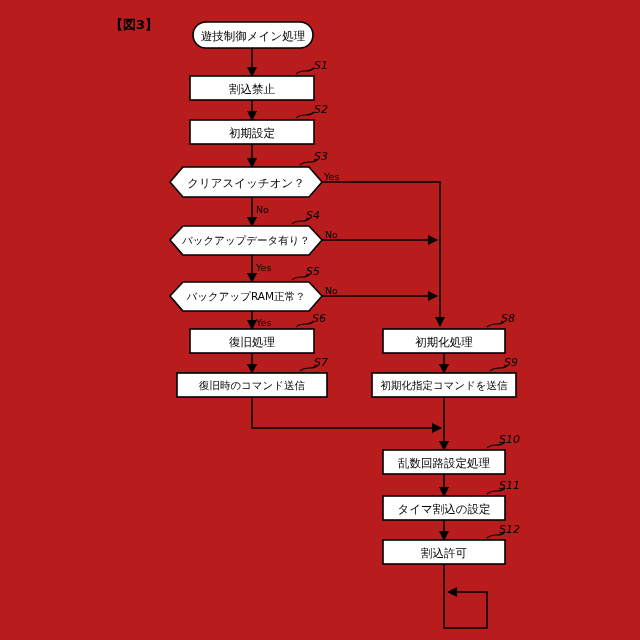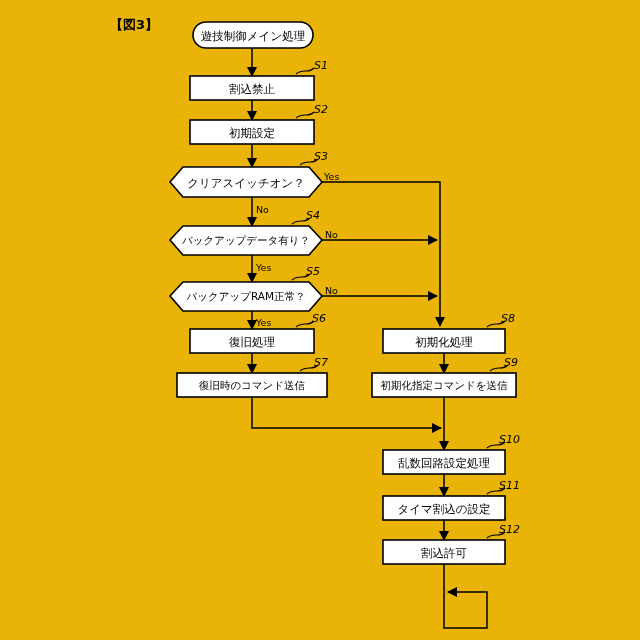--- a/index.html
+++ b/index.html
@@ -7,21 +7,21 @@
     padding: 0;
     background: #ffffff;
   }
   body {
     font-family: "DejaVu Sans", "Liberation Sans", sans-serif;
   }
   #figure-root {
     position: relative;
     width: 640px;
     height: 640px;
-    background: #eab308;
+    background: #b91c1c;
     overflow: hidden;
   }
   #flow-svg {
     position: absolute;
     left: 0;
     top: 0;
     width: 640px;
     height: 640px;
   }
   .fig-label {

